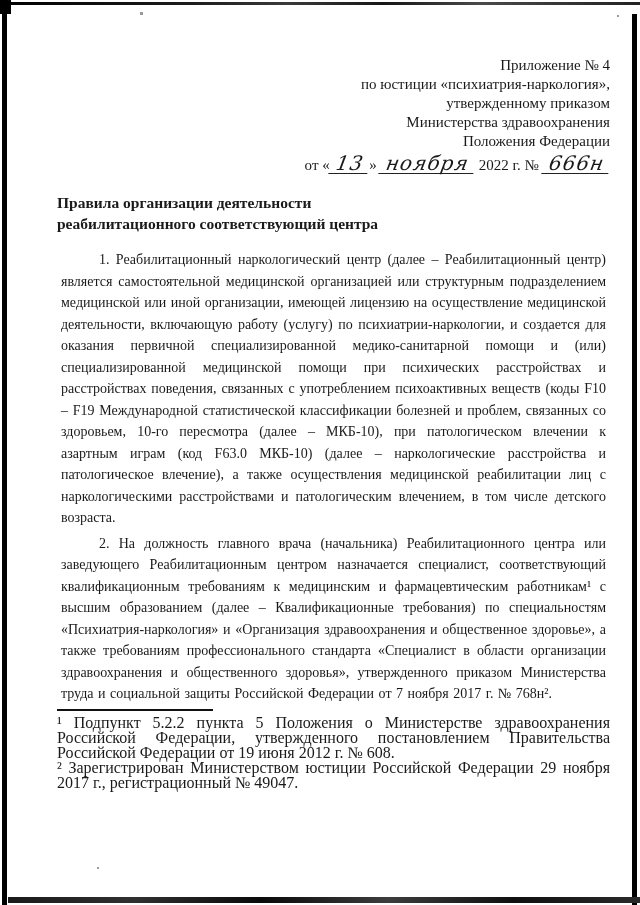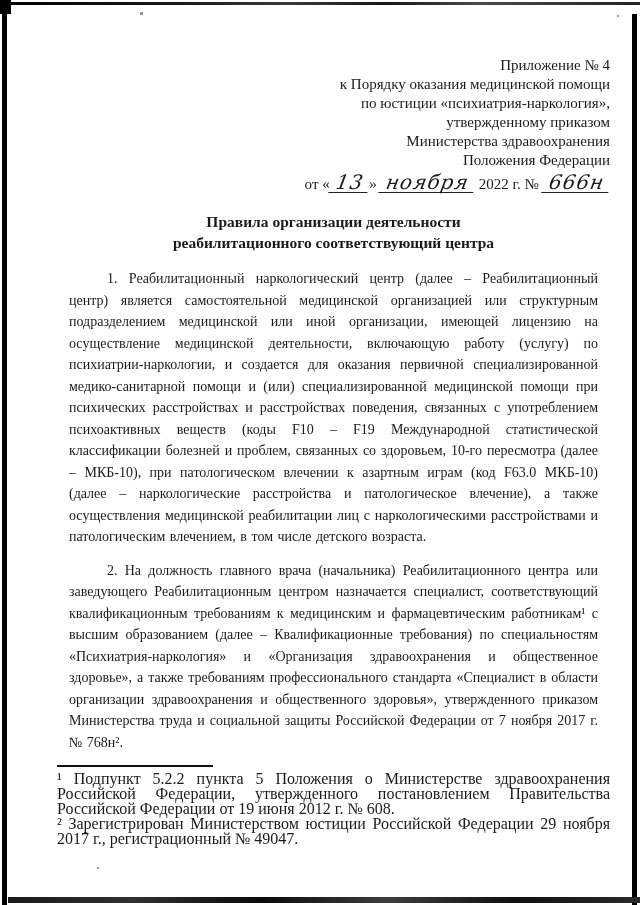--- a/index.html
+++ b/index.html
@@ -49,28 +49,28 @@
     line-height:18px;
     transform:skewX(-10deg);
     letter-spacing:1px;
   }
   .u{
     border-bottom:1.5px solid #222;
     padding:0 6px 1px 6px;
   }
   .doc-title{
     margin-top:17px;
-    text-align:center;
+    text-align:left;
     font-weight:bold;
     font-size:15.5px;
     line-height:21px;
   }
   .body-text{margin-top:15px;}
   .body-par{
-    margin:12px;
+    margin:4px;
     font-size:14px;
     line-height:21.5px;
     text-align:justify;
     text-indent:38px;
     word-spacing:1px;
   }
   .footnotes{
     margin-top:0;
     font-size:16px;
     line-height:15px;
@@ -97,21 +97,20 @@
   <div class="border-right"></div>
   <div class="border-bottom"></div>
   <div class="speck" style="top:12px;left:140px;width:3px;height:3px;"></div>
   <div class="speck" style="top:15px;left:617px;width:2px;height:2px;"></div>
   <div class="speck" style="top:867px;left:97px;width:2px;height:2px;"></div>
 
   <div class="content">
 
     <div class="header-block">
       <div>Приложение № 4</div>
-      <div>к Порядку оказания медицинской помощи</div>
       <div>по юстиции «психиатрия-наркология»,</div>
       <div>утвержденному приказом</div>
       <div>Министерства здравоохранения</div>
       <div>Положения Федерации</div>
       <div class="date-line"><span>от «</span><span class="hw u">13</span><span>»</span> <span class="hw u">ноября</span> <span>2022 г. №</span> <span class="hw u">666н</span></div>
     </div>
 
     <div class="doc-title">
       <div>Правила организации деятельности</div>
       <div>реабилитационного соответствующий центра</div>

